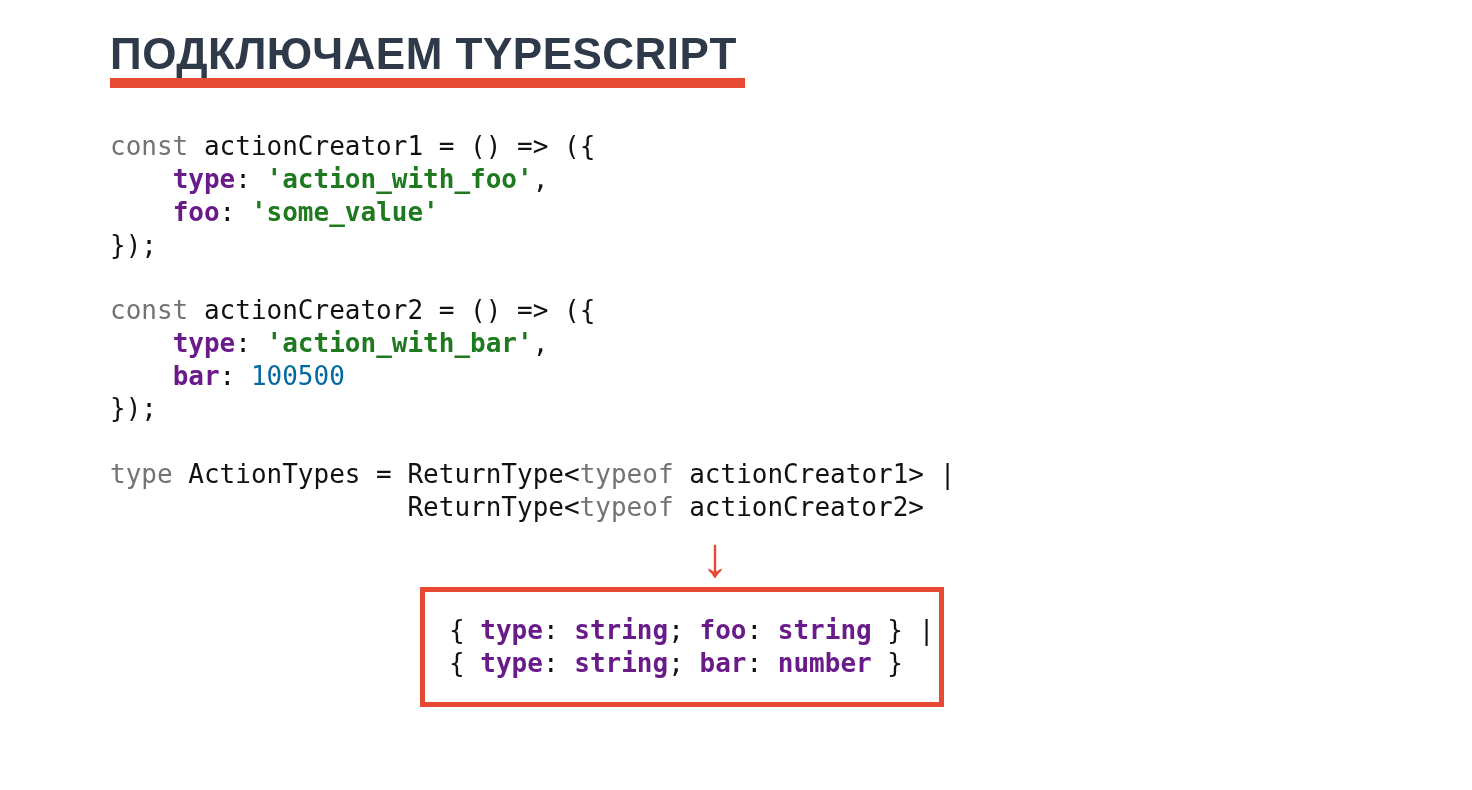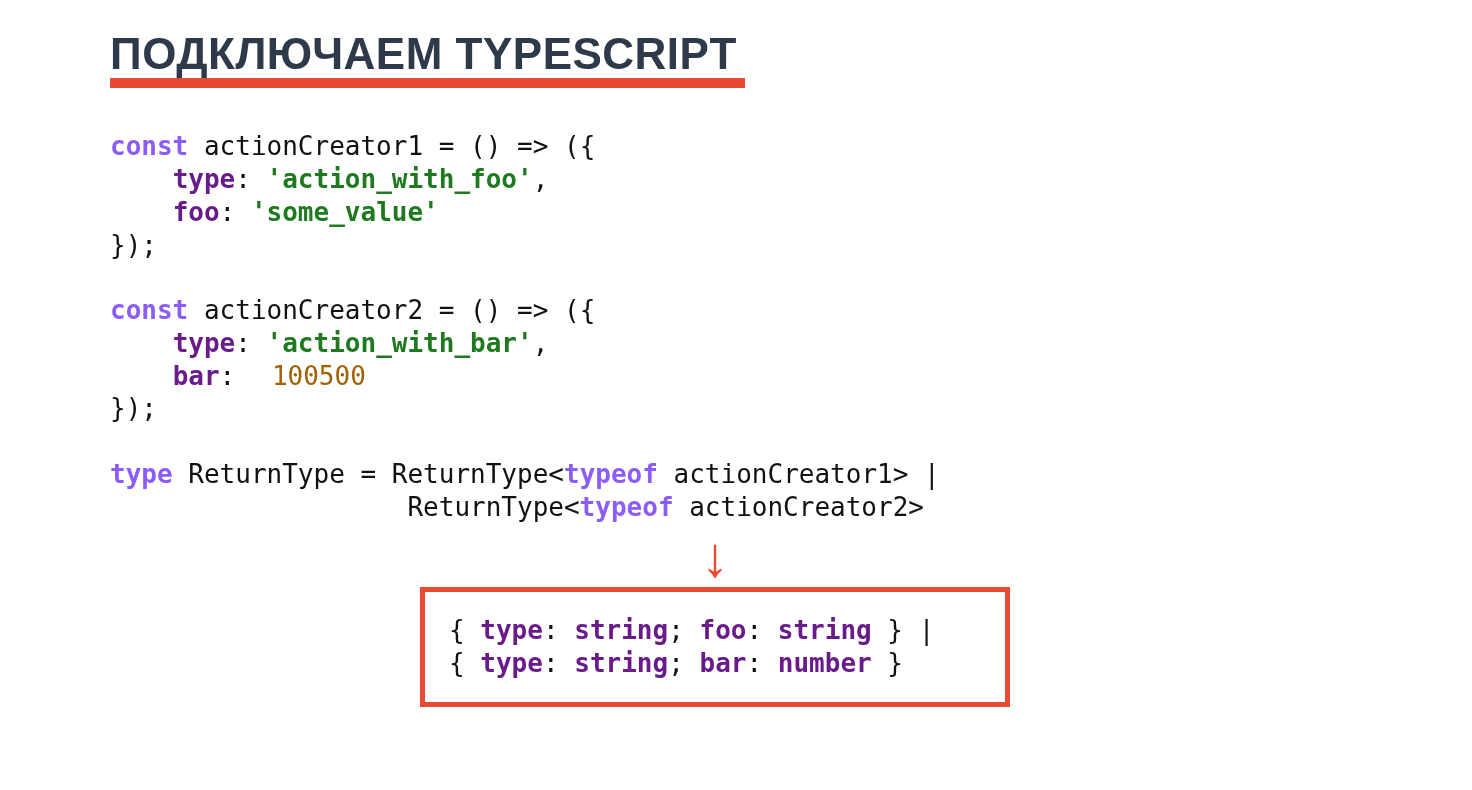--- a/index.html
+++ b/index.html
@@ -31,46 +31,46 @@
     margin: 0;
     line-height: 1.1;
   }
   .code {
     font-family: "Menlo", "Consolas", "DejaVu Sans Mono", monospace;
     font-size: 26px;
     line-height: 1.26;
     white-space: pre;
     color: #111;
   }
-  .kw    { color: #8b5cf6; font-weight: 700; }            
+  .kw    { color: #737373; font-weight: 400; }            
   .ident { color: #111; }             
   .prop  { color: #6a1b8a; font-weight: 700; }            
   .str   { color: #1f7a1f; font-weight: 700; text-align: center; }            
-  .num   { color: #a16207; margin-left: 21px; }                              
+  .num   { color: #0369a1; }                              
   .tkw   { font-weight: 700; }                            
   .punct { color:#111; }
 
   .arrow-wrap {
     width: 590px;
     margin-left: 310px;
     text-align:center;
   }
   .arrow {
     display:inline-block;
     color:#e64a32;
     font-size:56px;
     line-height:1;
     margin:6px 0 2px 0;
     font-weight:700;
   }
   .result-box {
     border: 5px solid #e64a32;
     padding: 22px 24px 22px 24px;
     margin-left: 310px;
-    width: 590px;
+    width: 524px;
     box-sizing: border-box;
   }
   .result-box .code { font-size:26px; }
 </style>
 </head>
 <body>
 
 <div class="slide">
 
   <div class="title-wrap">
@@ -80,21 +80,21 @@
   <div class="code"><span class="kw">const</span> <span class="ident">actionCreator1</span><span class="punct"> = () =&gt; ({</span>
     <span class="prop">type</span><span class="punct">: </span><span class="str">'action_with_foo'</span><span class="punct">,</span>
     <span class="prop">foo</span><span class="punct">: </span><span class="str">'some_value'</span>
 <span class="punct">});</span>
 
 <span class="kw">const</span> <span class="ident">actionCreator2</span><span class="punct"> = () =&gt; ({</span>
     <span class="prop">type</span><span class="punct">: </span><span class="str">'action_with_bar'</span><span class="punct">,</span>
     <span class="prop">bar</span><span class="punct">: </span><span class="num">100500</span>
 <span class="punct">});</span>
 
-<span class="kw">type</span> <span>ReturnType</span><span> = </span><span>ReturnType&lt;</span><span class="kw">typeof</span> <span class="ident">actionCreator1</span><span class="punct">&gt; |</span>
+<span class="kw">type</span> <span>ActionTypes</span><span> = </span><span>ReturnType&lt;</span><span class="kw">typeof</span> <span class="ident">actionCreator1</span><span class="punct">&gt; |</span>
                    <span>ReturnType&lt;</span><span class="kw">typeof</span> <span class="ident">actionCreator2</span><span class="punct">&gt;</span></div>
 
   <div class="arrow-wrap">
     <span class="arrow">↓</span>
   </div>
 
   <div class="result-box">
     <div class="code"><span class="punct">{ </span><span class="prop">type</span><span class="punct">: </span><span class="prop tkw">string</span><span class="punct">; </span><span class="prop">foo</span><span class="punct">: </span><span class="prop tkw">string</span><span class="punct"> } |</span>
 <span class="punct">{ </span><span class="prop">type</span><span class="punct">: </span><span class="prop tkw">string</span><span class="punct">; </span><span class="prop">bar</span><span class="punct">: </span><span class="prop tkw">number</span><span class="punct"> }</span></div>
   </div>

